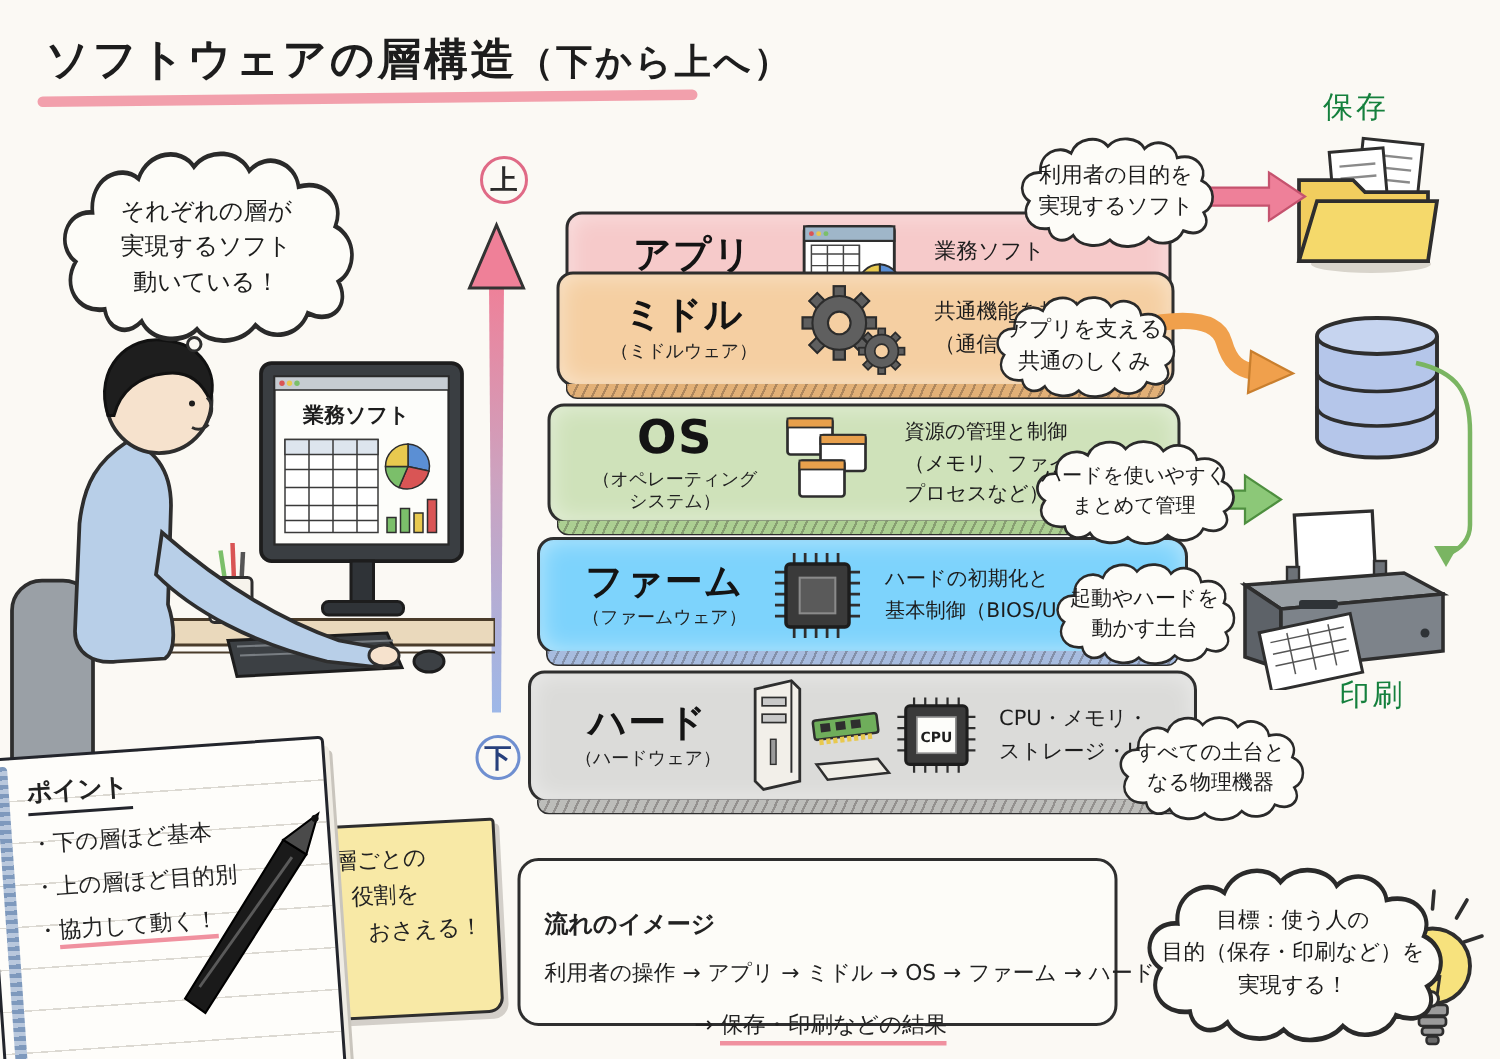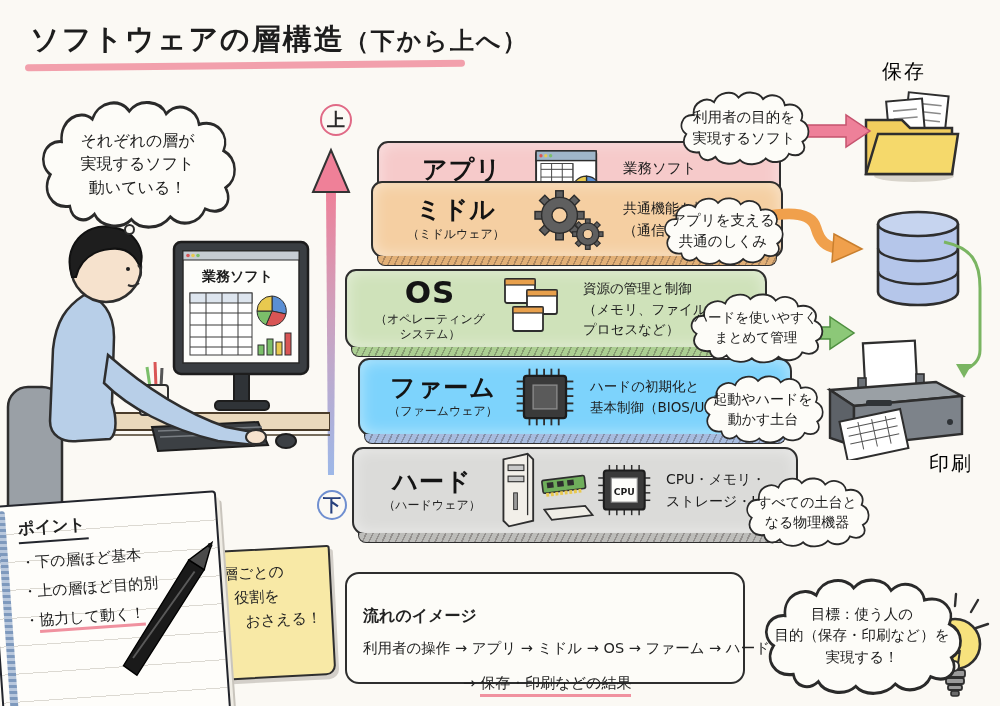--- a/index.html
+++ b/index.html
@@ -80,21 +80,21 @@
   
   .sticky{
     background:#f8e9a6;border:2.5px solid #2e2e2e;border-radius:3px 3px 10px 3px;
     transform:rotate(-3deg);z-index:24;padding:10px 10px;
     box-shadow:3px 4px 0 rgba(90,85,70,.25);
   }
   .sticky span{display:block;font-size:15px;line-height:1.6;white-space:nowrap;}
   .sticky span:nth-child(2){margin-left:10px;}
   .sticky span:nth-child(3){margin-left:20px;}
   
-  .out-label{font-size:20px;font-weight:500;color:#000000;letter-spacing:2px;z-index:15;}
+  .out-label{font-size:20px;font-weight:500;color:#15803d;letter-spacing:2px;z-index:15;}
   .thought-dot{border:2px solid #2e2e2e;border-radius:50%;background:#fbf9f4;z-index:6;}
   svg text{font-family:"DejaVu Sans",sans-serif;}
 </style>
 </head>
 <body>
 
 <div class="canvas">
 
   <div class="abs" style="left:30px;top:20px;">
     <div class="title"><span>ソフトウェアの層構造</span><span class="paren">（下から上へ）</span></div>
@@ -284,21 +284,21 @@
               <circle r="8" fill="#f5cfa2"></circle>
           </g>
         </svg>
       </div>
       <div class="layer-desc" style="font-size:14px;">
         <span>共通機能を提供</span>
         <span>（通信、DB連携など）</span>
       </div>
     </div>
 
-    <div class="layer l-os" style="left:345px;top:269px;width:422px;height:80px;">
+    <div class="layer l-os" style="left:365px;top:269px;width:422px;height:80px;">
       <div class="layer-title">
         <div class="layer-name big">OS</div>
         <div class="layer-sub">
           <span>（オペレーティング</span>
           <span>システム）</span>
         </div>
       </div>
       <div class="layer-icon">
         <svg width="72" height="64" viewBox="0 0 72 64">
           <g>
@@ -536,21 +536,21 @@
       <g stroke="#555" stroke-width="1">
           <line x1="40" y1="84" x2="90" y2="84"></line>
           <line x1="40" y1="92" x2="90" y2="92"></line>
           <line x1="40" y1="100" x2="90" y2="100"></line>
           <line x1="52" y1="80" x2="52" y2="108"></line>
           <line x1="66" y1="80" x2="66" y2="108"></line>
           <line x1="80" y1="80" x2="80" y2="108"></line>
         </g>
     </g>
   </svg>
-  <div class="abs out-label" style="left:929px;top:450px;">印刷</div>
+  <div class="abs out-label" style="left:893px;top:450px;">印刷</div>
 
   <div class="abs notebook" style="left:-4px;top:498px;width:228px;height:230px;">
     <div class="spine"></div>
     <div class="nb-head">ポイント</div>
     <div class="nb-item">・下の層ほど基本</div>
     <div class="nb-item">・上の層ほど目的別</div>
     <div class="nb-item"><span>・</span><span class="u">協力して動く！</span></div>
   </div>
   <svg class="abs" style="left:110px;top:528px;z-index:26;" width="125" height="160" viewBox="0 0 130 160">
     <polygon points="14,140 28,150 98,40 82,30" fill="#1a1a1a" stroke="#000" stroke-width="1.5"></polygon>

